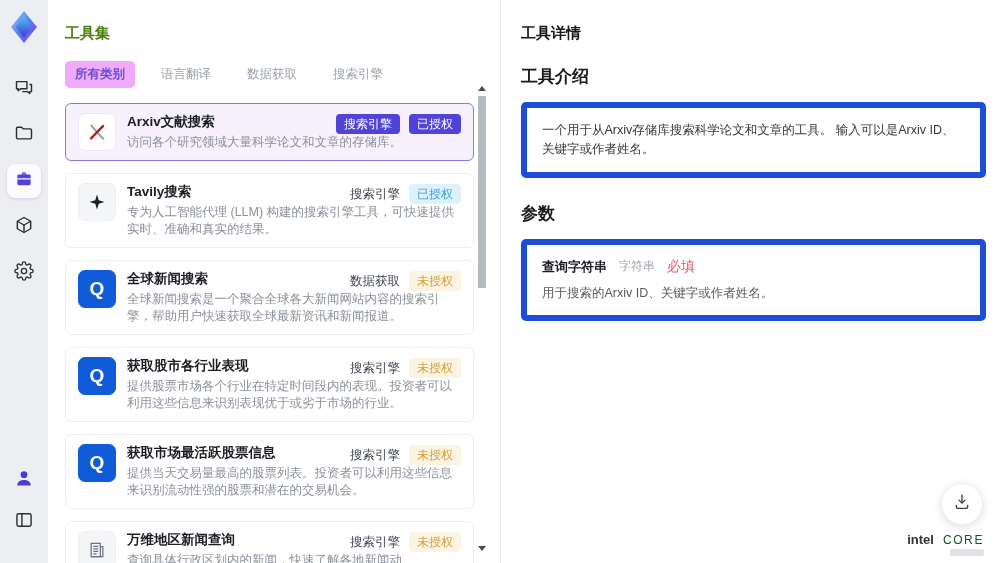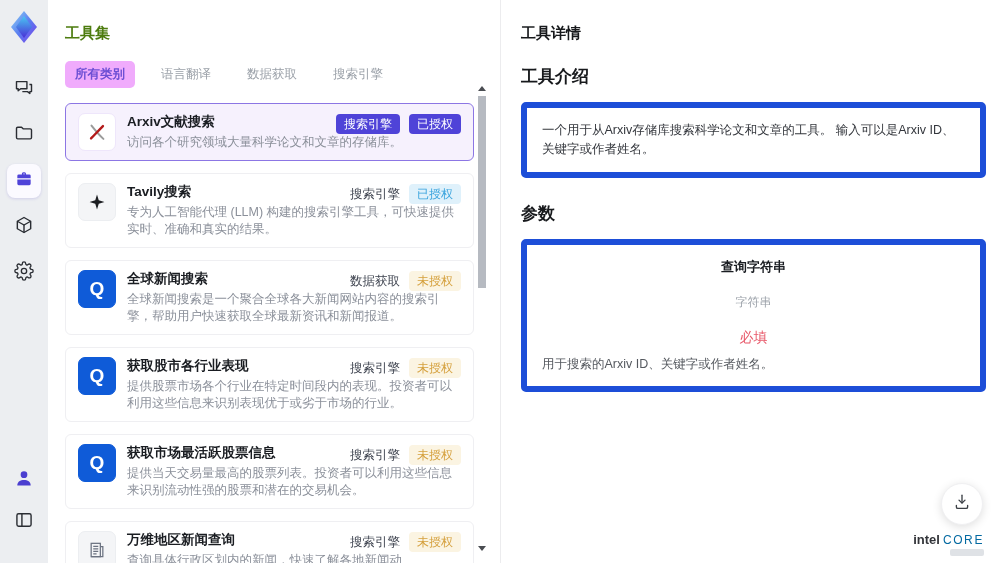--- a/index.html
+++ b/index.html
@@ -77,37 +77,37 @@
     position:absolute; left:500px; top:0; bottom:0; right:0;
     border-left:1px solid #ececee; background:#fff; padding:18px 14px 0 20px;
   }
   .details-title { font-size:15px; font-weight:bold; margin:6px 0 22px 0; }
   .section-heading { font-size:17px; font-weight:bold; margin-bottom:14px; }
   .info-box {
     border:6px solid #1d4ed8; border-radius:5px; background:#fff;
     padding:13px 15px; margin-bottom:24px;
   }
   .intro-text { font-size:12.5px; color:#34373d; line-height:19px; }
-  .param-line { display:flex; align-items:center; gap:18px; margin-bottom:9px;flex-direction:column; }
+  .param-line { display:flex; align-items:flex-start; gap:12px; margin-bottom:9px; }
   .param-name { font-size:13px; font-weight:bold; color:#1a1d22; }
   .param-type { font-size:12px; color:#9aa0a8; }
   .param-required { font-size:14px; color:#e8596a; }
   .param-desc { font-size:12.5px; color:#55595f; }
 
   
   .fab {
     position:absolute; right:17px; bottom:38px; width:42px; height:42px;
     border-radius:50%; background:#fff; border:1px solid #f0f0f2;
     box-shadow:0 2px 10px rgba(0,0,0,.13); display:flex; align-items:center; justify-content:center;
     color:#3c4046; cursor:pointer;
   }
   .fab svg { width:18px; height:18px; }
   .brand { position:absolute; right:16px; bottom:7px; text-align:right; line-height:13px; }
   .brand .intel { font-size:13px; font-weight:bold; color:#33353a; letter-spacing:0; }
-  .brand .core { font-size:12px; color:#0369a1; letter-spacing:1.6px; text-transform:uppercase; margin-left:3px; }
+  .brand .core { font-size:12px; color:#14532d; letter-spacing:1.6px; text-transform:uppercase; margin-left:9px; }
   .brand .sub { display:block; width:34px; height:7px; background:#dfe2e6; border-radius:2px; margin:2px 0 0 auto; }
 </style>
 </head>
 <body>
 
 <nav class="rail">
   <div class="rail-logo">
     <svg viewBox="0 0 32 34">
       <defs>
         <linearGradient id="lg1" x1="0" y1="0" x2="1" y2="1">

